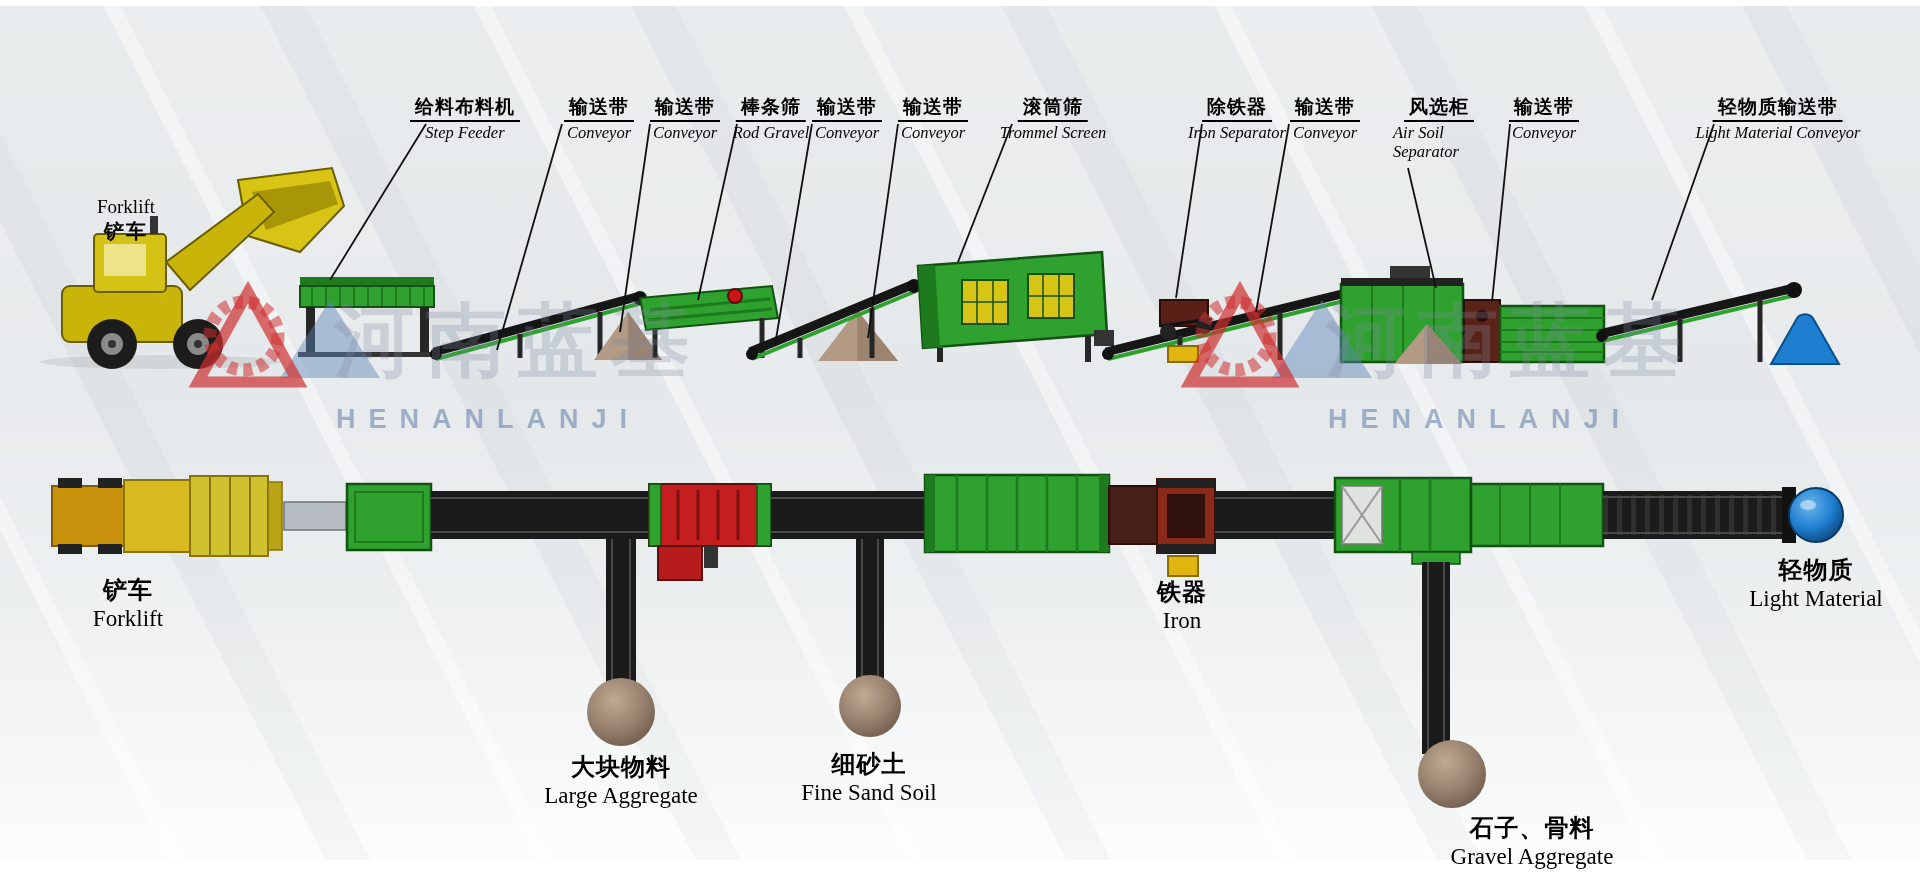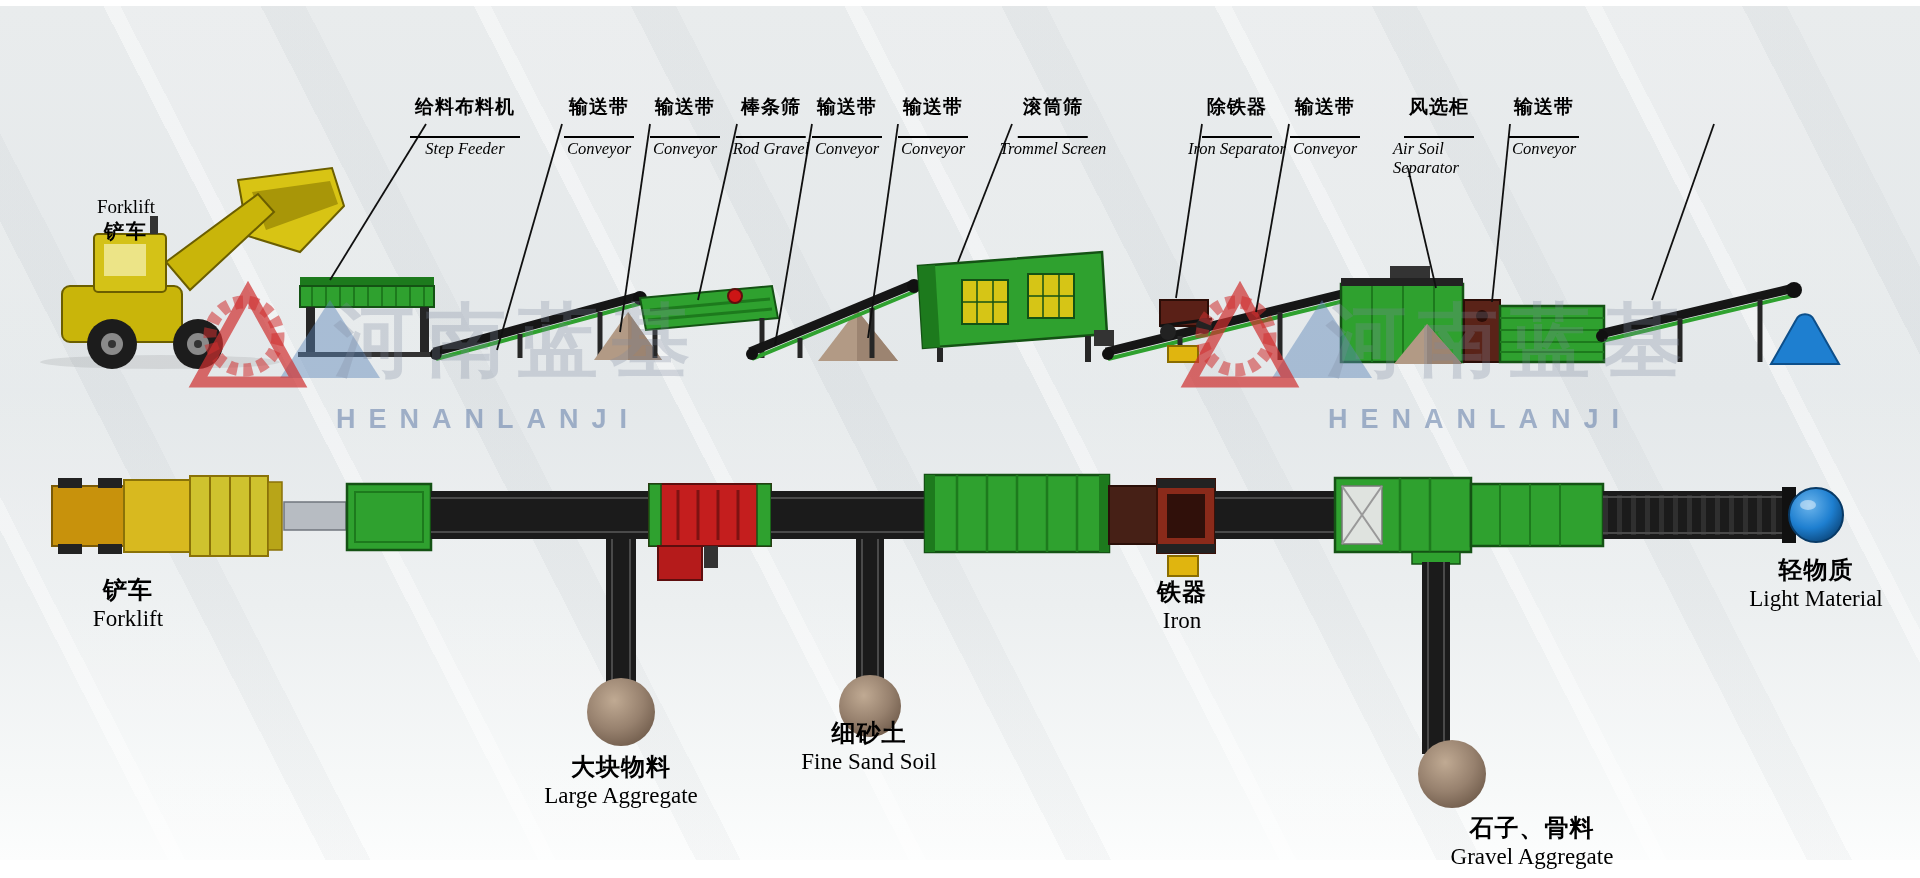--- a/index.html
+++ b/index.html
@@ -5,21 +5,21 @@
   html,body{margin:0;padding:0;background:#ffffff;}
   #canvas{position:relative;width:1920px;height:878px;overflow:hidden;background:#ffffff;font-family:"Liberation Serif",serif;}
   #bg{position:absolute;left:0;top:6px;width:1920px;height:854px;
       background:linear-gradient(180deg,#e9eced 0%,#e4e8ea 45%,#eceff0 70%,#f7f9f9 92%,#fcfdfd 100%);}
   #bg::after{content:"";position:absolute;inset:0;
       background:repeating-linear-gradient(63deg,rgba(255,255,255,0) 0 150px,rgba(255,255,255,0.45) 150px 165px,rgba(255,255,255,0.12) 165px 290px,rgba(120,130,140,0.05) 290px 330px);}
   svg{position:absolute;left:0;top:0;}
   
   .tl{position:absolute;top:96px;transform:translateX(-50%);text-align:center;color:#000;line-height:1.15;}
   .tl .zh{display:inline-block;font-family:"Liberation Sans",sans-serif;font-weight:bold;font-size:19px;letter-spacing:1px;
-          border-bottom:2px solid #000;padding:0 5px 18px;white-space:nowrap;}
+          border-bottom:2px solid #000;padding:0 5px 2px;white-space:nowrap;}
   .tl .en{font-family:"Liberation Serif",serif;font-size:16.5px;margin-top:2px;white-space:nowrap;font-style:italic;}
   .tl.wrap .en{white-space:normal;width:92px;margin:2px auto 0;text-align:left;}
   
   .fl{position:absolute;left:76px;top:196px;width:100px;text-align:center;line-height:1.2;}
   .fl .en{font-family:"Liberation Serif",serif;font-size:19px;}
   .fl .zh{font-family:"Liberation Sans",sans-serif;font-weight:bold;font-size:20px;letter-spacing:2px;}
   
   .bl{position:absolute;transform:translateX(-50%);text-align:center;color:#000;line-height:1.2;}
   .bl .zh{font-family:"Liberation Sans",sans-serif;font-weight:bold;font-size:24px;letter-spacing:1px;white-space:nowrap;}
   .bl .en{font-family:"Liberation Serif",serif;font-size:23px;white-space:nowrap;}
@@ -348,35 +348,39 @@
     <div class="en">Conveyor</div>
   </div>
   <div class="tl wrap" style="left:1439px">
     <div class="zh">风选柜</div>
     <div class="en">Air Soil Separator</div>
   </div>
   <div class="tl" style="left:1544px">
     <div class="zh">输送带</div>
     <div class="en">Conveyor</div>
   </div>
+  <div class="tl" style="left:1778px">
+    <div class="zh">轻物质输送带</div>
+    <div class="en">Light Material Conveyor</div>
+  </div>
 
   <div class="fl">
     <div class="en">Forklift</div>
     <div class="zh">铲车</div>
   </div>
 
   <div class="bl" style="left:128px;top:576px">
     <div class="zh">铲车</div>
     <div class="en">Forklift</div>
   </div>
   <div class="bl" style="left:621px;top:753px">
     <div class="zh">大块物料</div>
     <div class="en">Large Aggregate</div>
   </div>
-  <div class="bl" style="left:869px;top:719px">
+  <div class="bl" style="left:869px;top:750px">
     <div class="zh">细砂土</div>
     <div class="en">Fine Sand Soil</div>
   </div>
   <div class="bl" style="left:1182px;top:578px">
     <div class="zh">铁器</div>
     <div class="en">Iron</div>
   </div>
   <div class="bl" style="left:1532px;top:814px">
     <div class="zh">石子、骨料</div>
     <div class="en">Gravel Aggregate</div>

